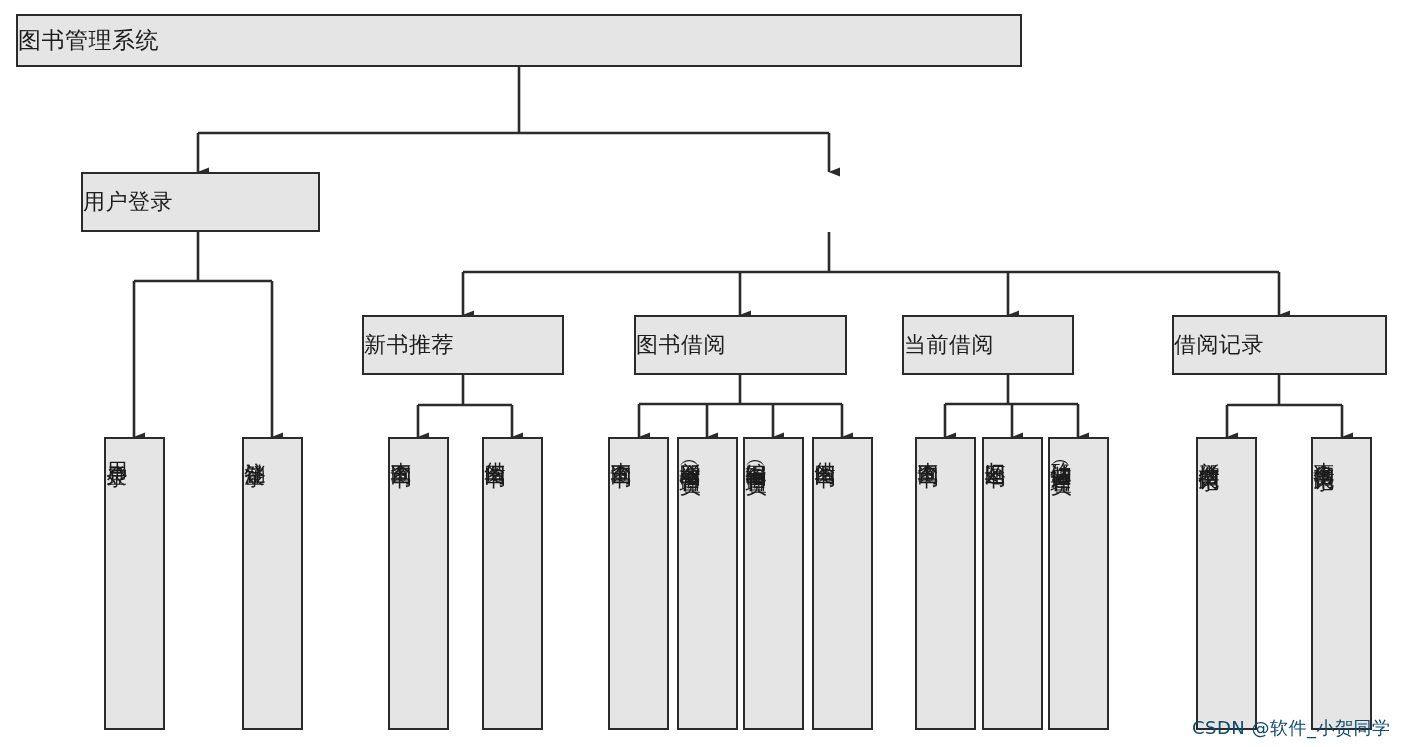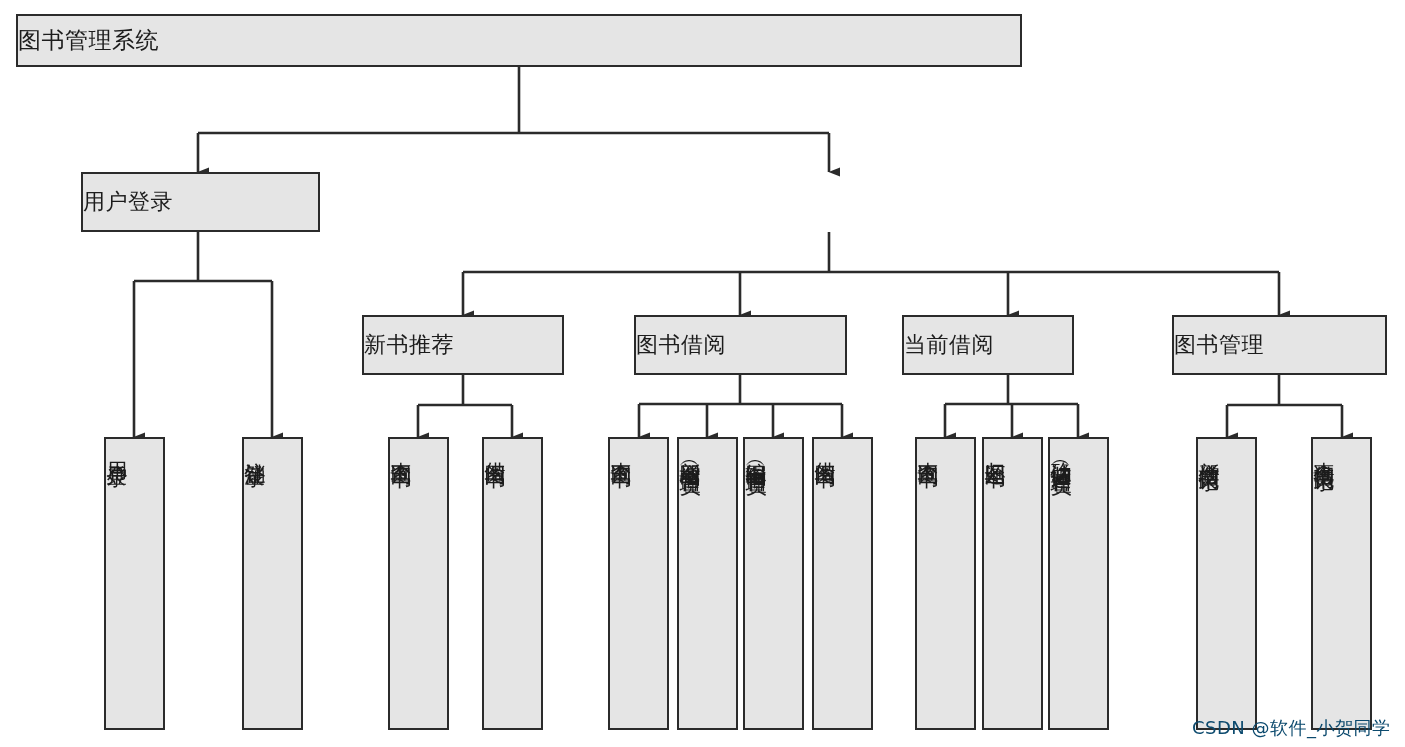--- a/index.html
+++ b/index.html
@@ -140,21 +140,21 @@
 
   <div class="node horizontal" style="left:362px; top:315px; width:202px; height:60px;">
     <span class="node-label">新书推荐</span>
   </div>
 
   <div class="node horizontal" style="left:902px; top:315px; width:172px; height:60px;">
     <span class="node-label">当前借阅</span>
   </div>
 
   <div class="node horizontal" style="left:1172px; top:315px; width:215px; height:60px;">
-    <span class="node-label">图书管理</span>
+    <span class="node-label">借阅记录</span>
   </div>
 
   <div class="node vertical" style="left:104px; top:437px; width:61px; height:293px;">
     <span class="node-label">用户登录</span>
   </div>
 
   <div class="node vertical" style="left:242px; top:437px; width:61px; height:293px;">
     <span class="node-label">注销登录</span>
   </div>
 

